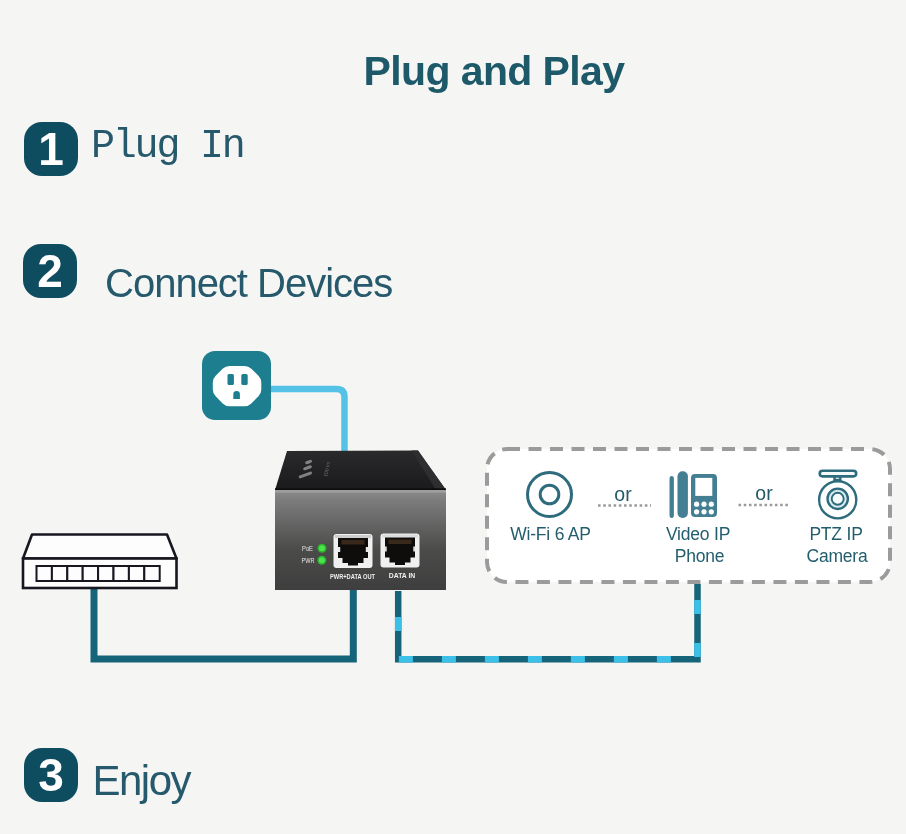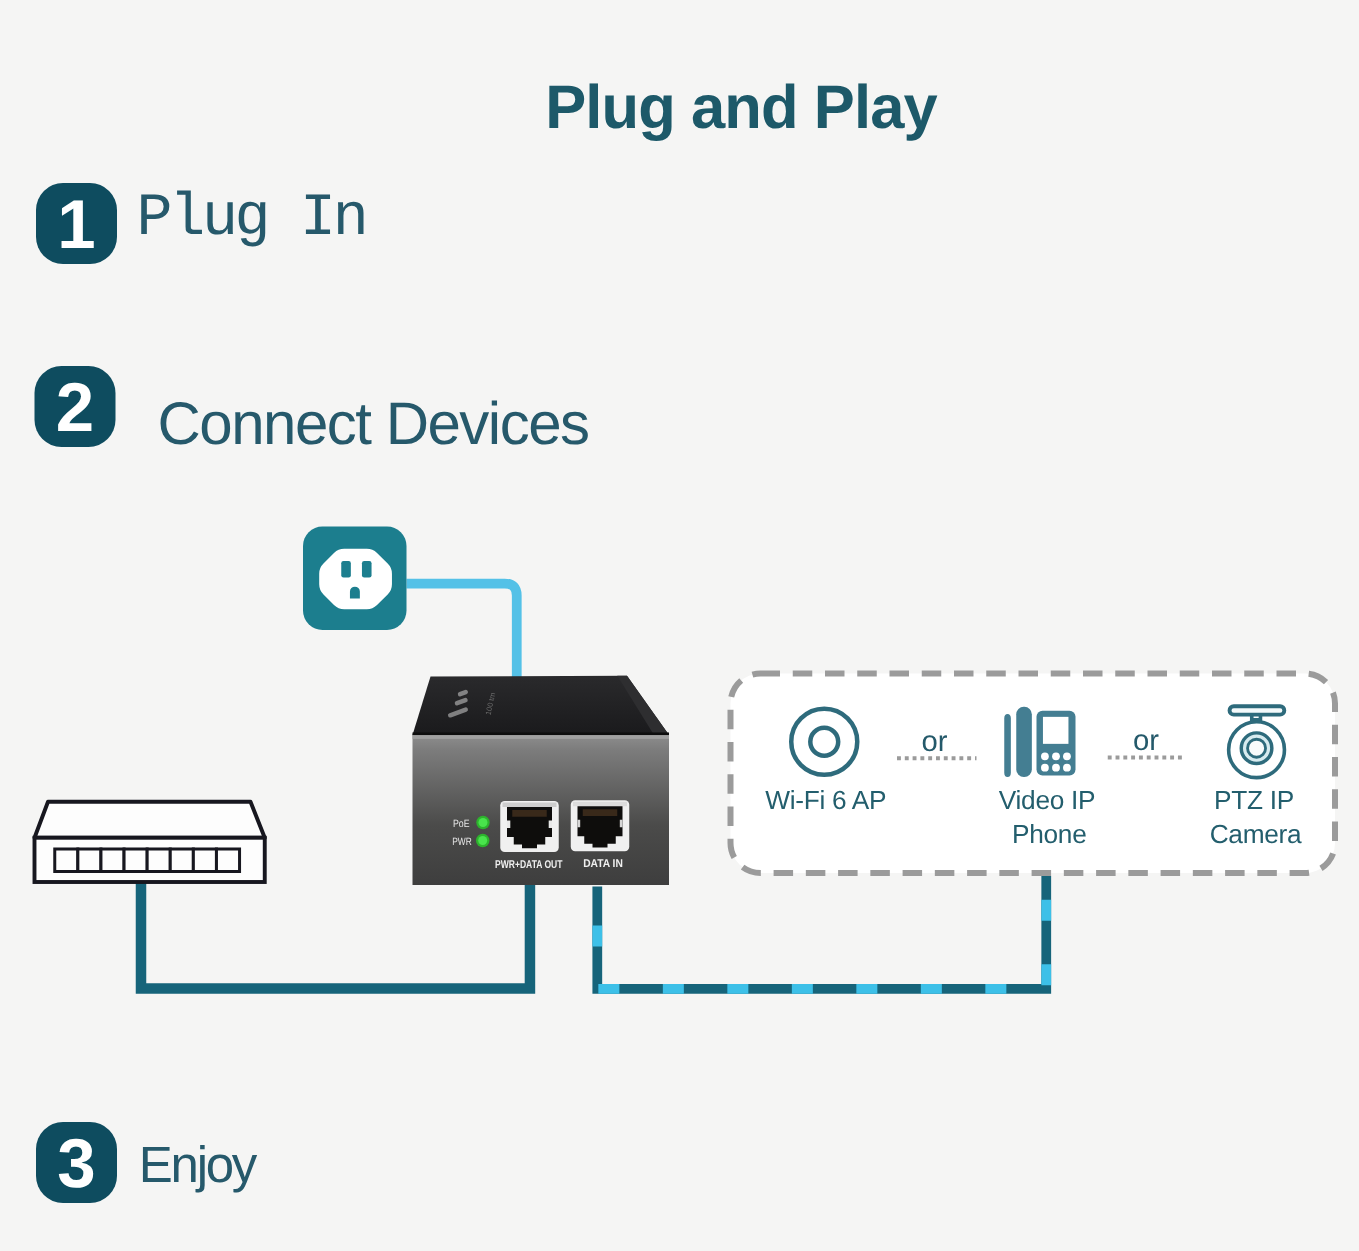--- a/index.html
+++ b/index.html
@@ -13,21 +13,21 @@
   svg{position:absolute;left:0;top:0;}
 </style>
 </head>
 <body>
 <div class="title">Plug and Play</div>
 <div class="badge" style="left:24px;top:122px;">1</div>
 <div class="steptext" style="left:91px;top:127px;letter-spacing:-2.2px;font-family:Liberation Mono, monospace;">Plug In</div>
 <div class="badge" style="left:23px;top:244px;">2</div>
 <div class="steptext" style="left:105px;top:251.3px;margin-top:12px;">Connect Devices</div>
 <div class="badge" style="left:24px;top:748px;">3</div>
-<div class="steptext" style="left:92.5px;top:760px;font-size:34px;letter-spacing:-1.5px;">Enjoy</div>
+<div class="steptext" style="left:92.5px;top:760px;font-size:42px;letter-spacing:-1.5px;">Enjoy</div>
 
 <svg width="906" height="834" viewBox="0 0 906 834">
 
   <path d="M271 389 H336.5 Q344.5 389 344.5 397 V452" fill="none" stroke="#54c1e7" stroke-width="6.5"></path>
 
   <path d="M94 588 V659 H353.3 V590" fill="none" stroke="#16647a" stroke-width="7" stroke-linejoin="miter"></path>
 
   <path d="M398.2 591 V659.3 H697.5 V584" fill="none" stroke="#16647a" stroke-width="6.5"></path>
   <path d="M398.2 591 V659.3 H697.5 V584" fill="none" stroke="#3dc0e8" stroke-width="6.5" stroke-dasharray="14 29" stroke-dashoffset="-26"></path>
 

